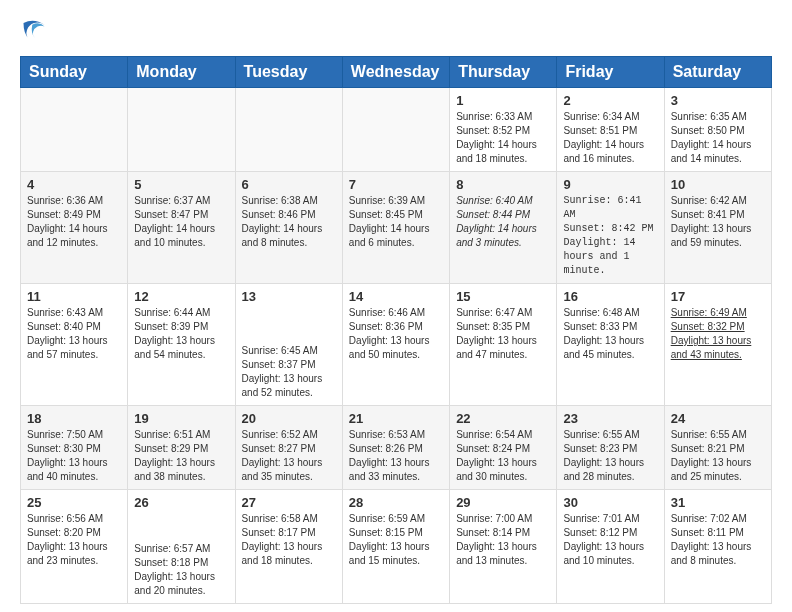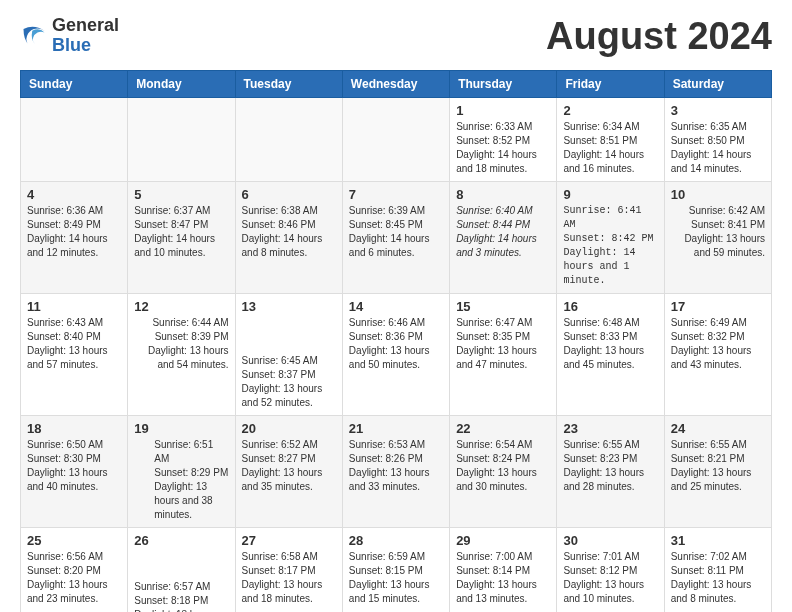--- a/index.html
+++ b/index.html
@@ -54,21 +54,21 @@
       color: #555;
     }
     .calendar {
       width: 100%;
       border-collapse: collapse;
       border: 1px solid #ccc;
     }
     .calendar th {
       background: #2a6db5;
       color: #fff;
-      font-size: 12px;
+      font-size: 16px;
       font-weight: bold;
       padding: 6px 8px;
       text-align: left;
       border: 1px solid #1a5da0;
     }
     .calendar td {
       border: 1px solid #ddd;
       vertical-align: top;
       padding: 5px 6px;
       width: calc(100% / 7);
@@ -104,27 +104,22 @@
   </style>
 </head>
 <body>
 
 <div class="header-area">
   <div class="logo">
     <svg class="logo-icon" viewBox="0 0 32 32" xmlns="http://www.w3.org/2000/svg">
       <path d="M4 8 Q16 2 28 10 Q22 6 16 8 Q10 10 8 16 Q6 22 10 26 Q4 20 4 8Z" fill="#2a6db5"></path>
       <path d="M14 10 Q22 6 28 12 Q24 10 20 12 Q16 14 15 18 Q14 22 17 25 Q12 20 14 10Z" fill="#4a9fd5"></path>
     </svg>
-    <div class="logo-text">
-      <span class="logo-general">General</span>
-      <span class="logo-blue">Blue</span>
-    </div>
   </div>
   <div class="title-area">
-    <div class="main-title">August 2024</div>
   </div>
 </div>
 
 <table class="calendar">
   <thead>
     <tr>
     <th>Sunday</th>
         <th>Monday</th>
         <th>Tuesday</th>
         <th>Wednesday</th>
@@ -190,35 +185,35 @@
 Daylight: 14 hours and 3 minutes.</div>
         </td>
         <td>
           <div class="day-number">9</div>
           <div class="day-info" style="white-space: pre-line; font-family: Liberation Mono, monospace;">Sunrise: 6:41 AM
 Sunset: 8:42 PM
 Daylight: 14 hours and 1 minute.</div>
         </td>
         <td>
           <div class="day-number">10</div>
-          <div class="day-info" style="white-space: pre-line; text-align: right;">Sunrise: 6:42 AM
+          <div class="day-info" style="white-space: pre-line;">Sunrise: 6:42 AM
 Sunset: 8:41 PM
 Daylight: 13 hours and 59 minutes.</div>
         </td>
       </tr>
       <tr>
         <td>
           <div class="day-number">11</div>
           <div class="day-info" style="white-space: pre-line;">Sunrise: 6:43 AM
 Sunset: 8:40 PM
 Daylight: 13 hours and 57 minutes.</div>
         </td>
         <td>
           <div class="day-number">12</div>
-          <div class="day-info" style="white-space: pre-line; text-align: right;">Sunrise: 6:44 AM
+          <div class="day-info" style="white-space: pre-line;">Sunrise: 6:44 AM
 Sunset: 8:39 PM
 Daylight: 13 hours and 54 minutes.</div>
         </td>
         <td>
           <div class="day-number">13</div>
           <div class="day-info" style="white-space: pre-line; margin-top: 40px;">Sunrise: 6:45 AM
 Sunset: 8:37 PM
 Daylight: 13 hours and 52 minutes.</div>
         </td>
         <td>
@@ -234,35 +229,35 @@
 Daylight: 13 hours and 47 minutes.</div>
         </td>
         <td>
           <div class="day-number">16</div>
           <div class="day-info" style="white-space: pre-line;">Sunrise: 6:48 AM
 Sunset: 8:33 PM
 Daylight: 13 hours and 45 minutes.</div>
         </td>
         <td>
           <div class="day-number">17</div>
-          <div class="day-info" style="white-space: pre-line;">Sunrise: 6:49 AM
+          <div class="day-info" style="white-space: pre-line; text-decoration: underline;">Sunrise: 6:49 AM
 Sunset: 8:32 PM
 Daylight: 13 hours and 43 minutes.</div>
         </td>
       </tr>
       <tr>
         <td>
           <div class="day-number">18</div>
-          <div class="day-info" style="white-space: pre-line;">Sunrise: 6:50 AM
+          <div class="day-info" style="white-space: pre-line;">Sunrise: 7:50 AM
 Sunset: 8:30 PM
 Daylight: 13 hours and 40 minutes.</div>
         </td>
         <td>
           <div class="day-number">19</div>
-          <div class="day-info" style="white-space: pre-line; margin-left: 20px;">Sunrise: 6:51 AM
+          <div class="day-info" style="white-space: pre-line;">Sunrise: 6:51 AM
 Sunset: 8:29 PM
 Daylight: 13 hours and 38 minutes.</div>
         </td>
         <td>
           <div class="day-number">20</div>
           <div class="day-info" style="white-space: pre-line;">Sunrise: 6:52 AM
 Sunset: 8:27 PM
 Daylight: 13 hours and 35 minutes.</div>
         </td>
         <td>

